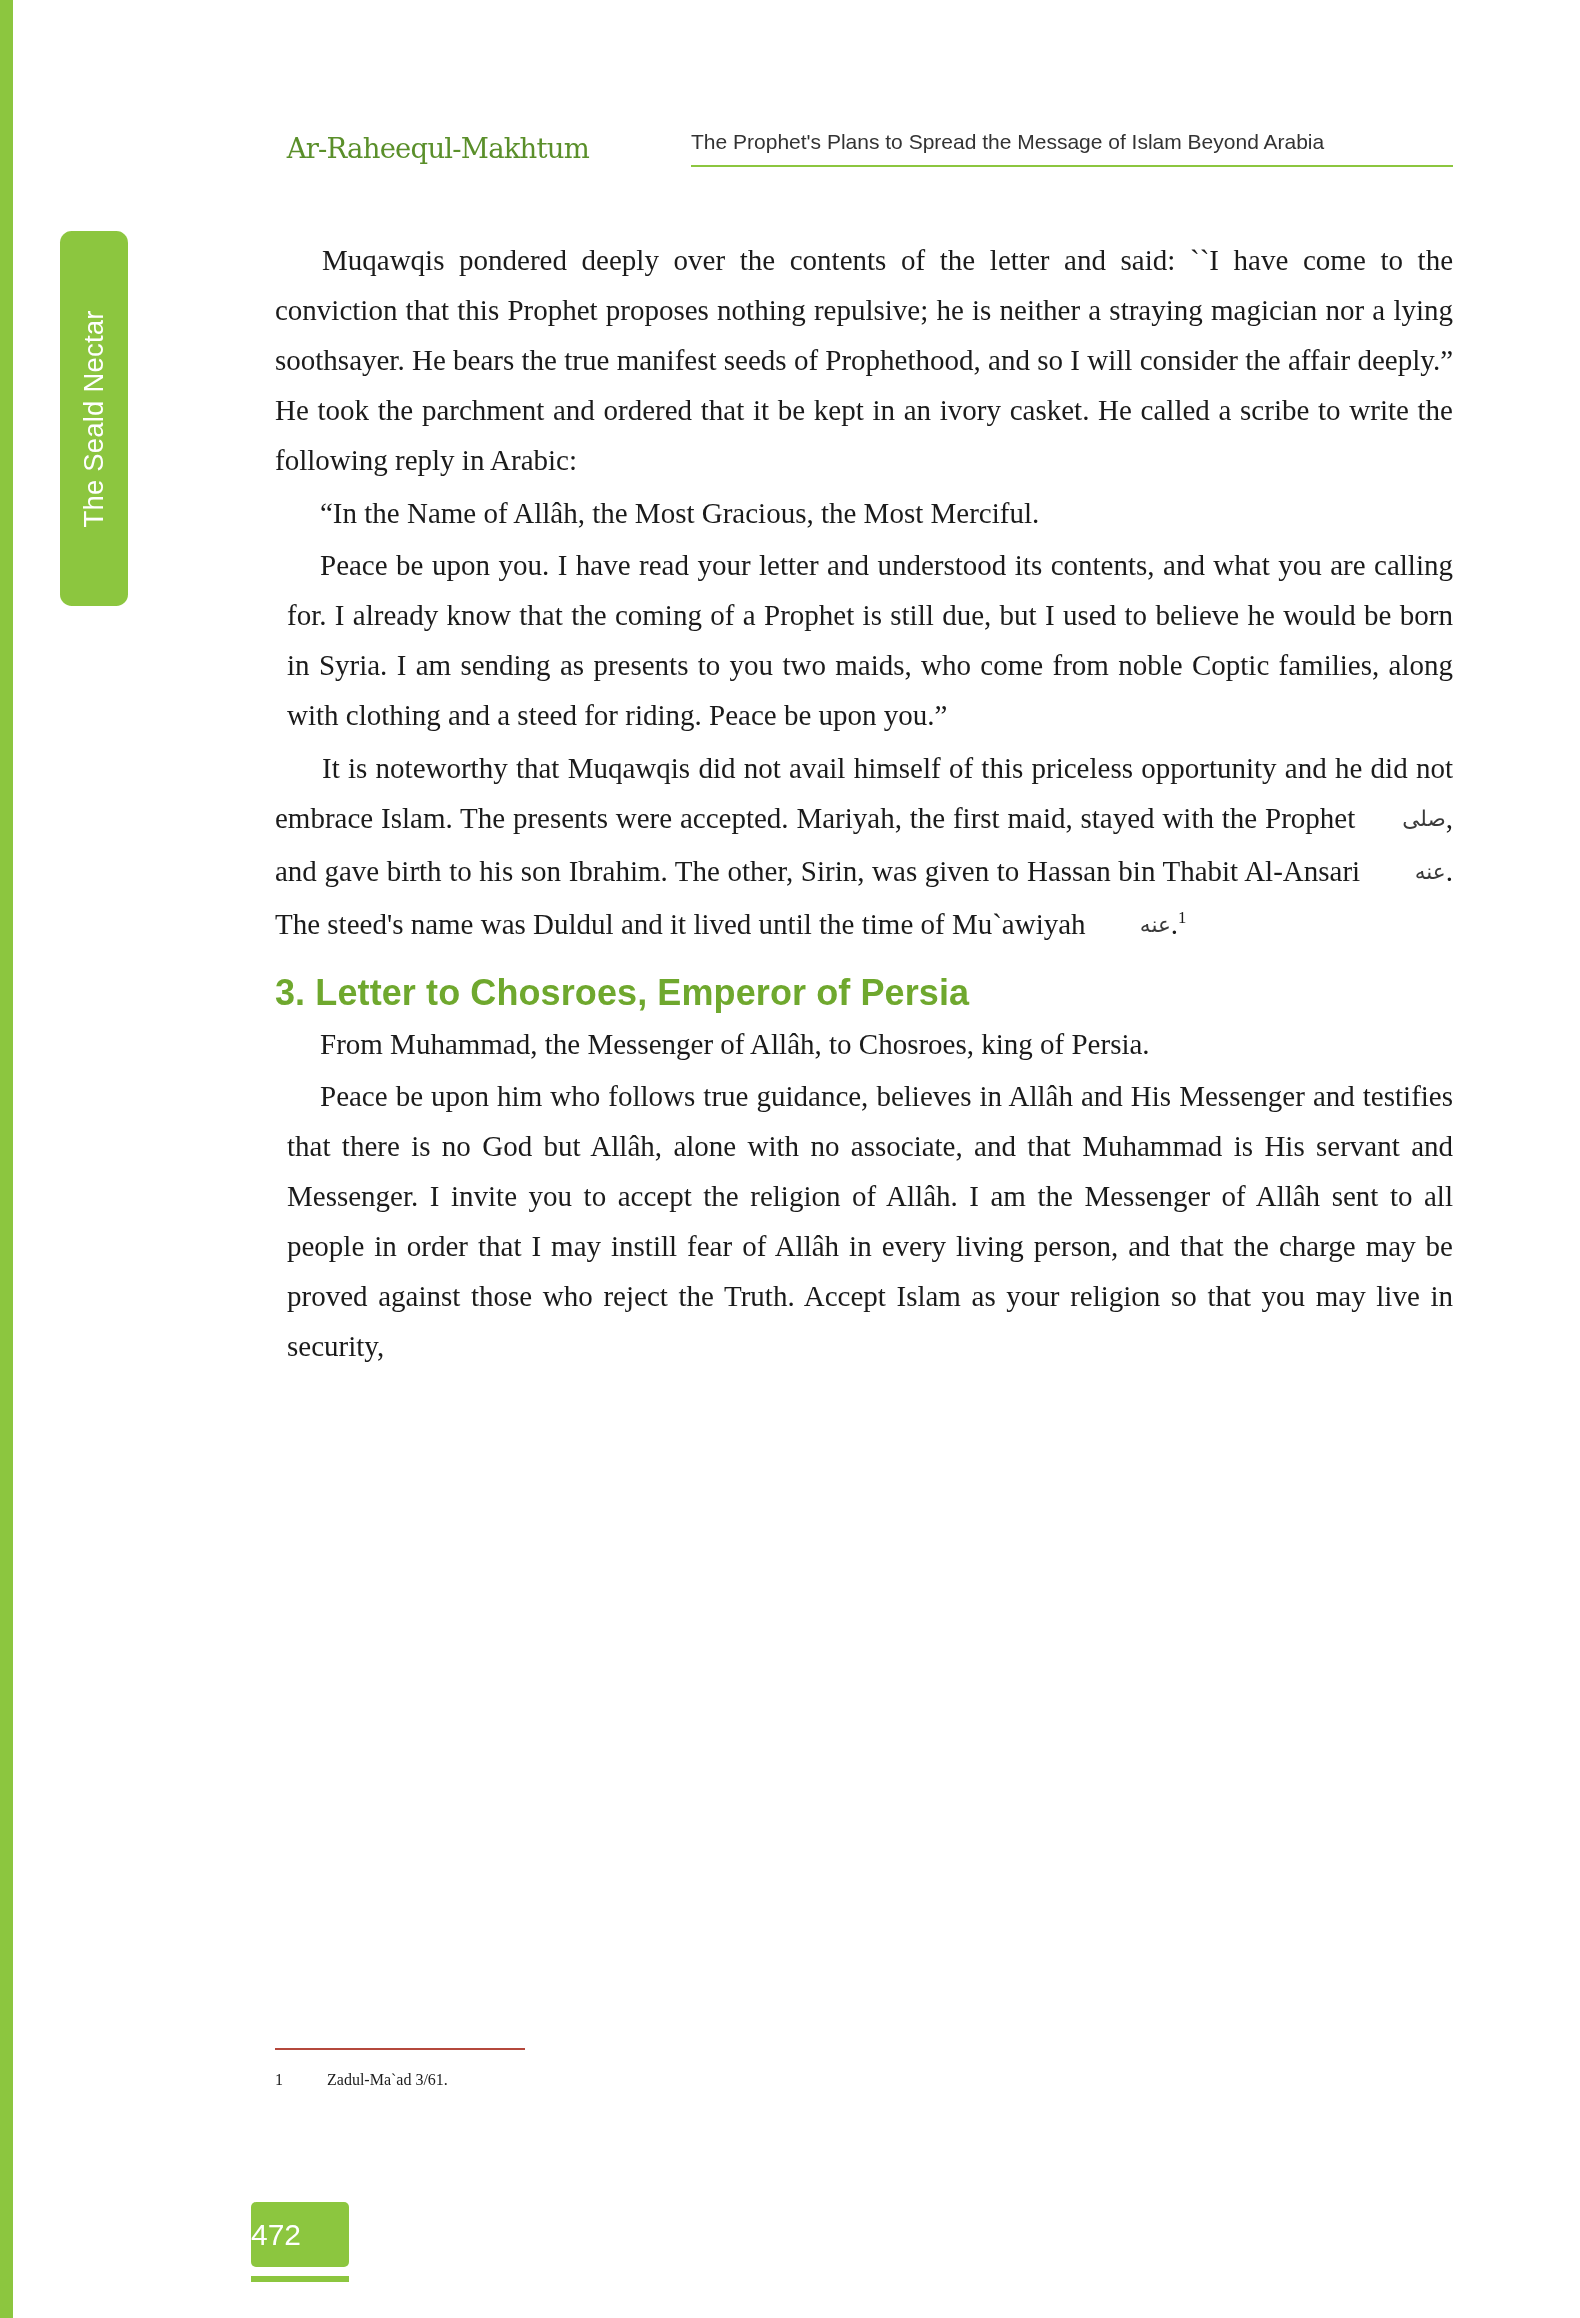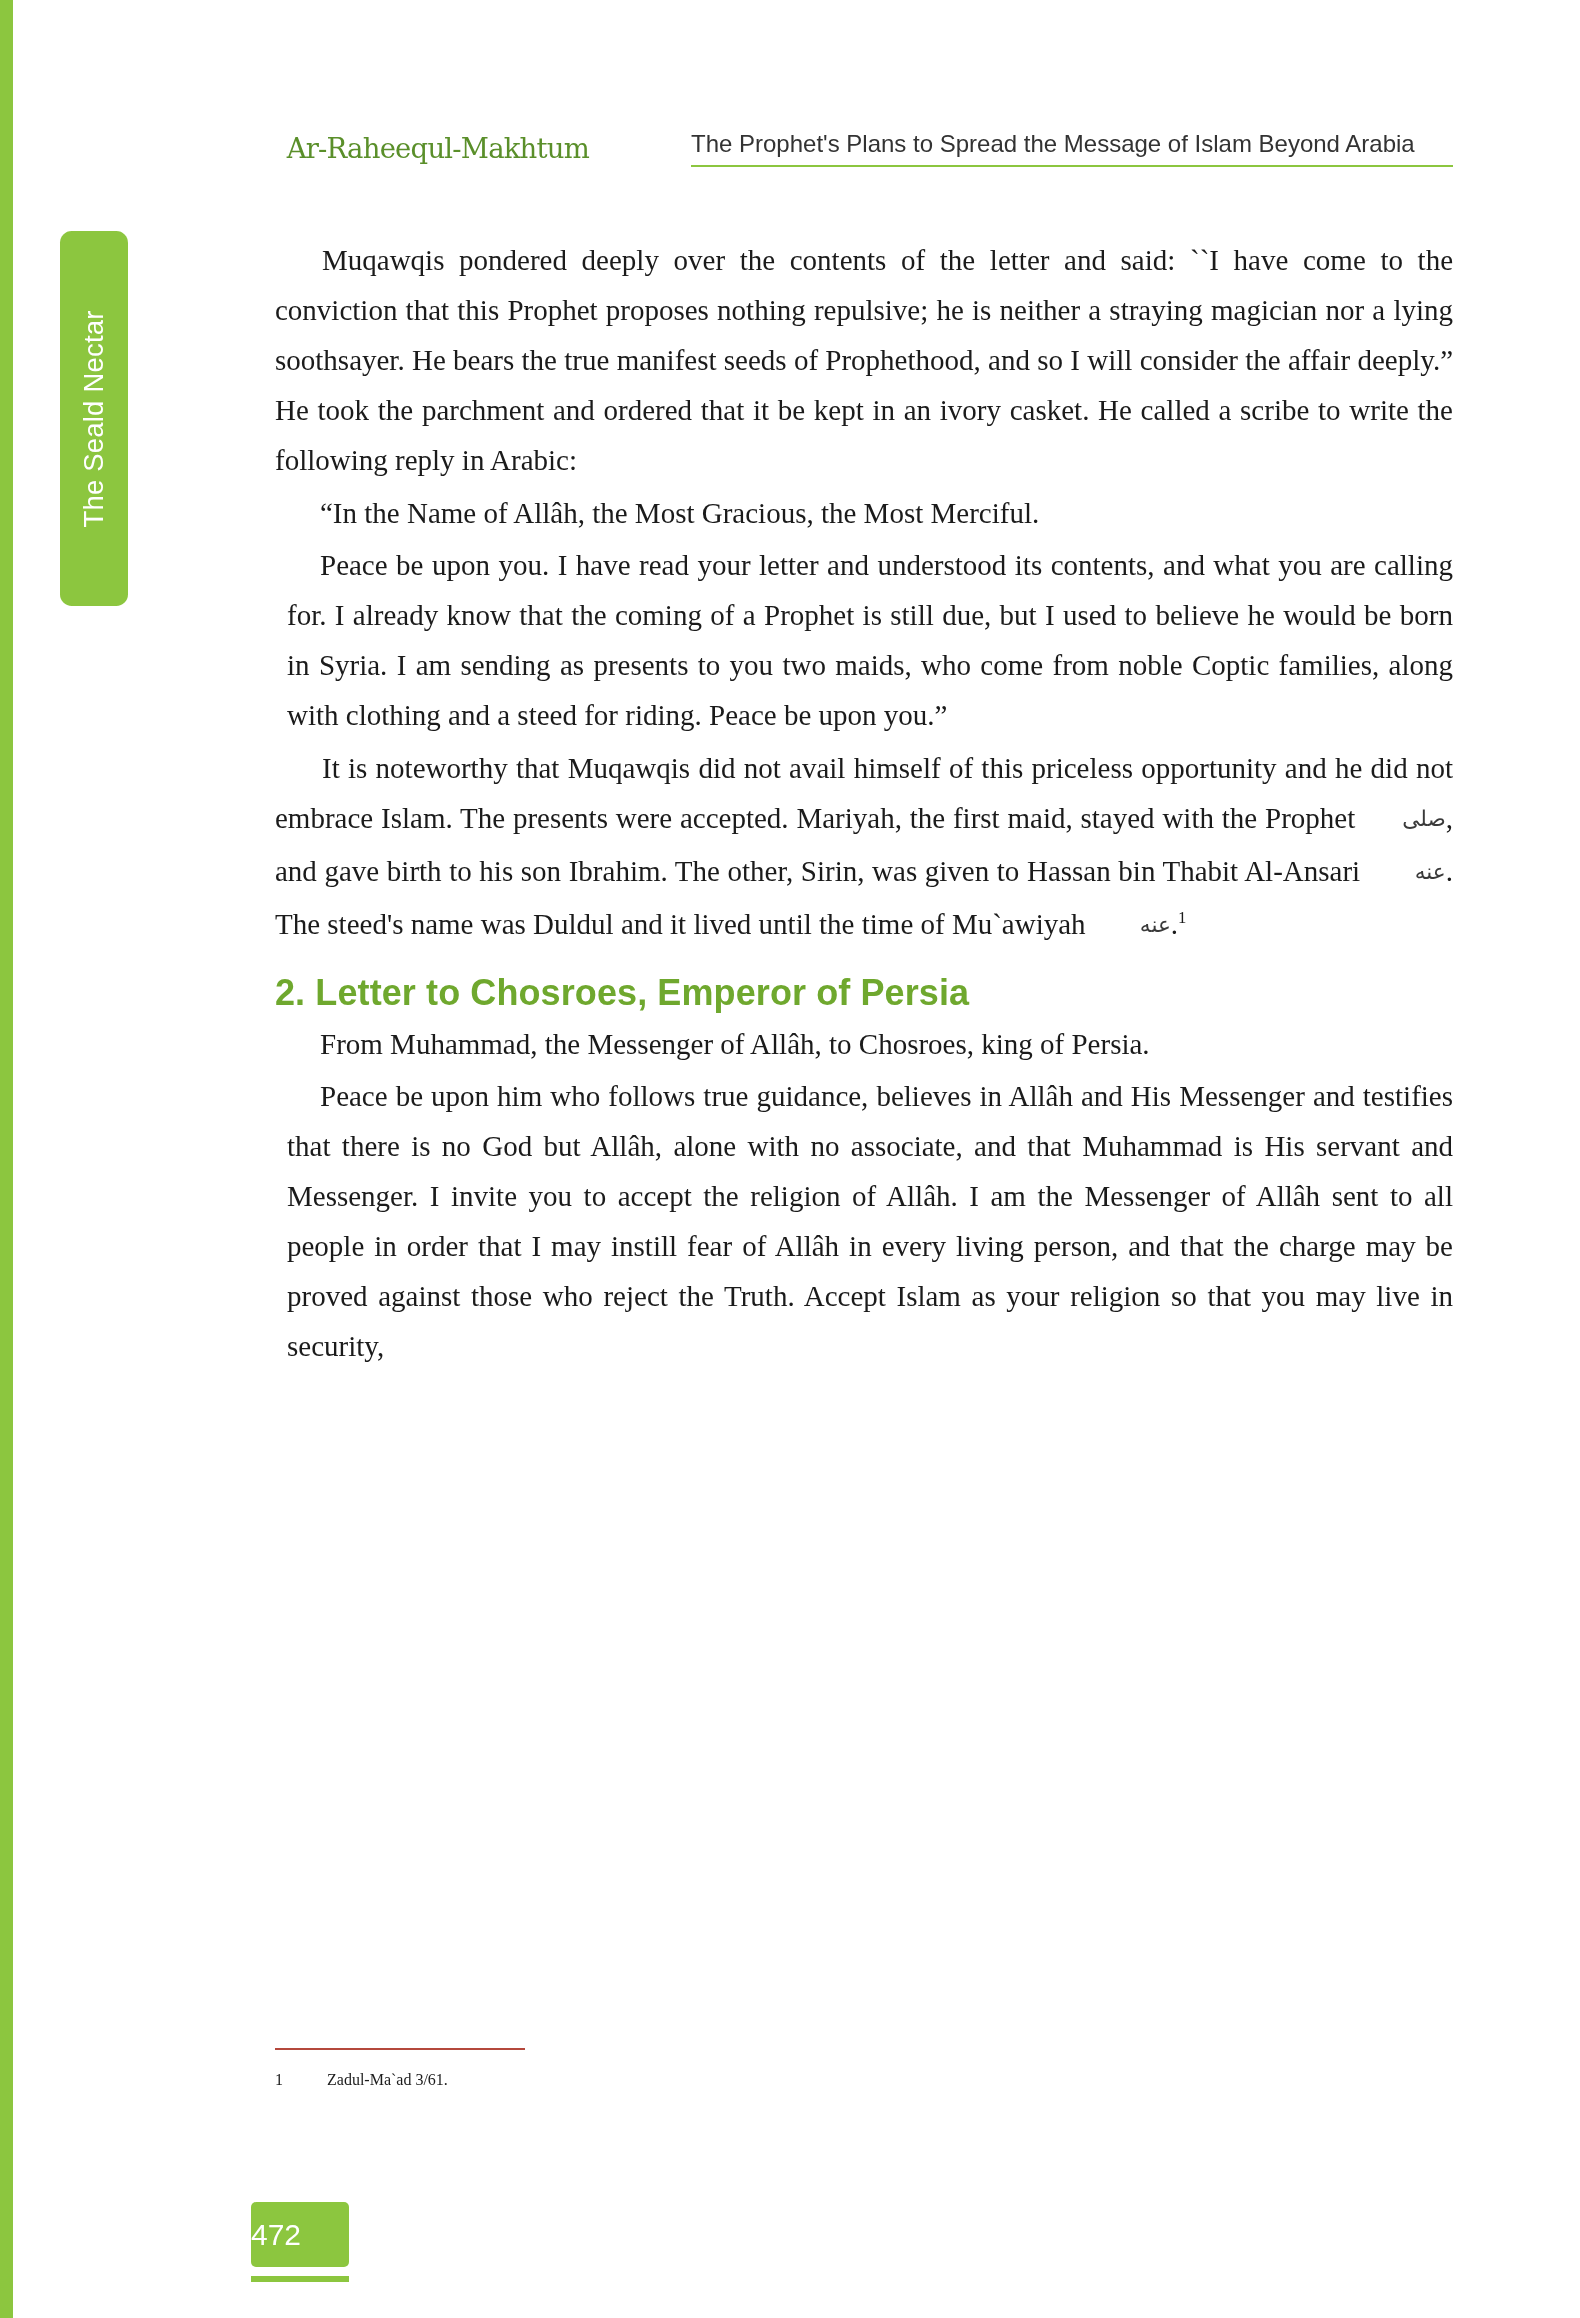--- a/index.html
+++ b/index.html
@@ -80,21 +80,21 @@
     font-size: 27.5px;
     color: #5a8f2a;
     letter-spacing: -0.8px;
     white-space: nowrap;
   }
   .header-title {
     position: absolute;
     left: 416px;
     top: 5px;
     font-family: "Liberation Sans", sans-serif;
-    font-size: 24px;
+    font-size: 21px;
     color: #333333;
     white-space: nowrap;
   }
   .header-rule {
     position: absolute;
     left: 416px;
     top: 40px;
     width: 762px;
     height: 1.7px;
     background: #8cc63f;
@@ -216,21 +216,21 @@
 
     <p class="para indent">Muqawqis pondered deeply over the contents of the letter and said: ``I have come to the conviction that this Prophet proposes nothing repulsive; he is neither a straying magician nor a lying soothsayer. He bears the true manifest seeds of Prophethood, and so I will consider the affair deeply.” He took the parchment and ordered that it be kept in an ivory casket. He called a scribe to write the following reply in Arabic:</p>
 
     <p class="para indent-sm">“In the Name of Allâh, the Most Gracious, the Most Merciful.</p>
 
 
     <p class="para indent-sm">Peace be upon you. I have read your letter and understood its contents, and what you are calling for. I already know that the coming of a Prophet is still due, but I used to believe he would be born in Syria. I am sending as presents to you two maids, who come from noble Coptic families, along with clothing and a steed for riding. Peace be upon you.”</p>
 
     <p class="para indent"><span>It is noteworthy that Muqawqis did not avail himself of this priceless opportunity and he did not embrace Islam. The presents were accepted. Mariyah, the first maid, stayed with the Prophet</span><span class="seal">صلى</span><span>, and gave birth to his son Ibrahim. The other, Sirin, was given to Hassan bin Thabit Al-Ansari</span> <span class="seal">عنه</span><span>. The steed's name was Duldul and it lived until the time of Mu`awiyah</span> <span class="seal">عنه</span><span>.</span><sup class="fn">1</sup></p>
 
-    <h2 class="section">2. Letter to Chosroes, Emperor of Persia</h2>
+    <h2 class="section">3. Letter to Chosroes, Emperor of Persia</h2>
 
 
     <p class="para indent-sm">From Muhammad, the Messenger of Allâh, to Chosroes, king of Persia.</p>
 
     <p class="para indent-sm">Peace be upon him who follows true guidance, believes in Allâh and His Messenger and testifies that there is no God but Allâh, alone with no associate, and that Muhammad is His servant and Messenger. I invite you to accept the religion of Allâh. I am the Messenger of Allâh sent to all people in order that I may instill fear of Allâh in every living person, and that the charge may be proved against those who reject the Truth. Accept Islam as your religion so that you may live in security,</p>
 
   </div>
 
   <div class="footnote-rule"></div>
   <div class="footnote">

